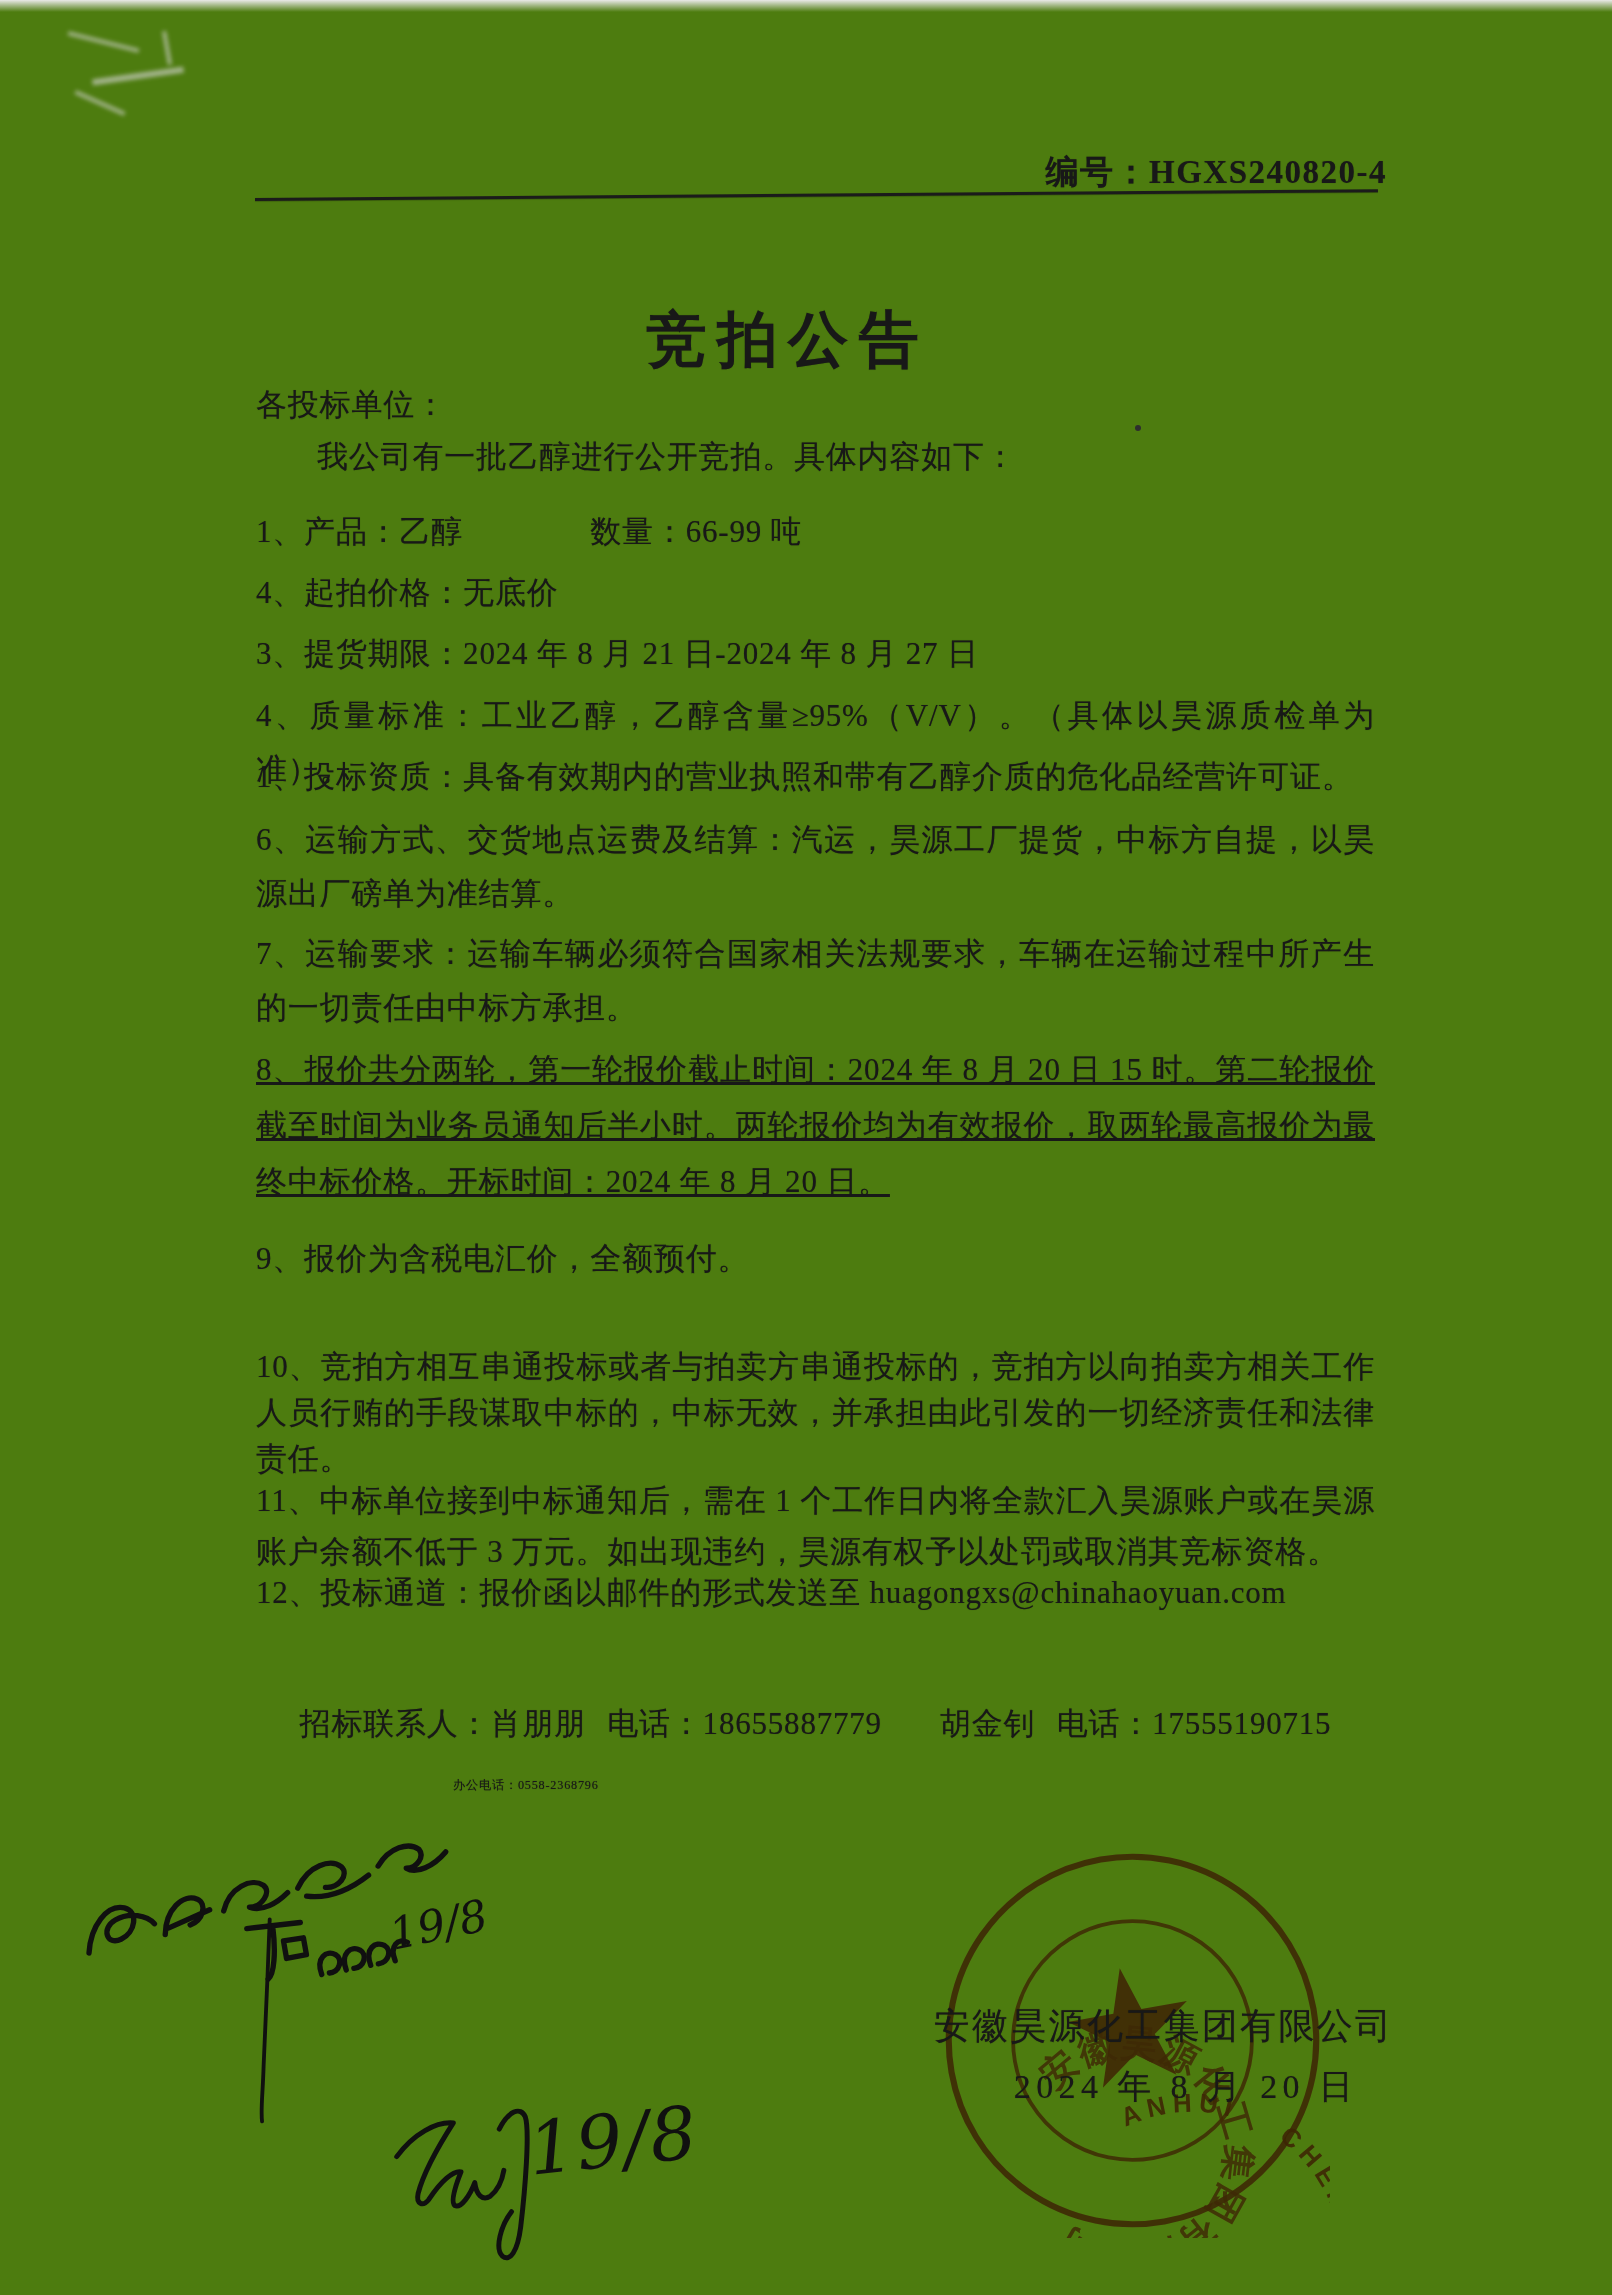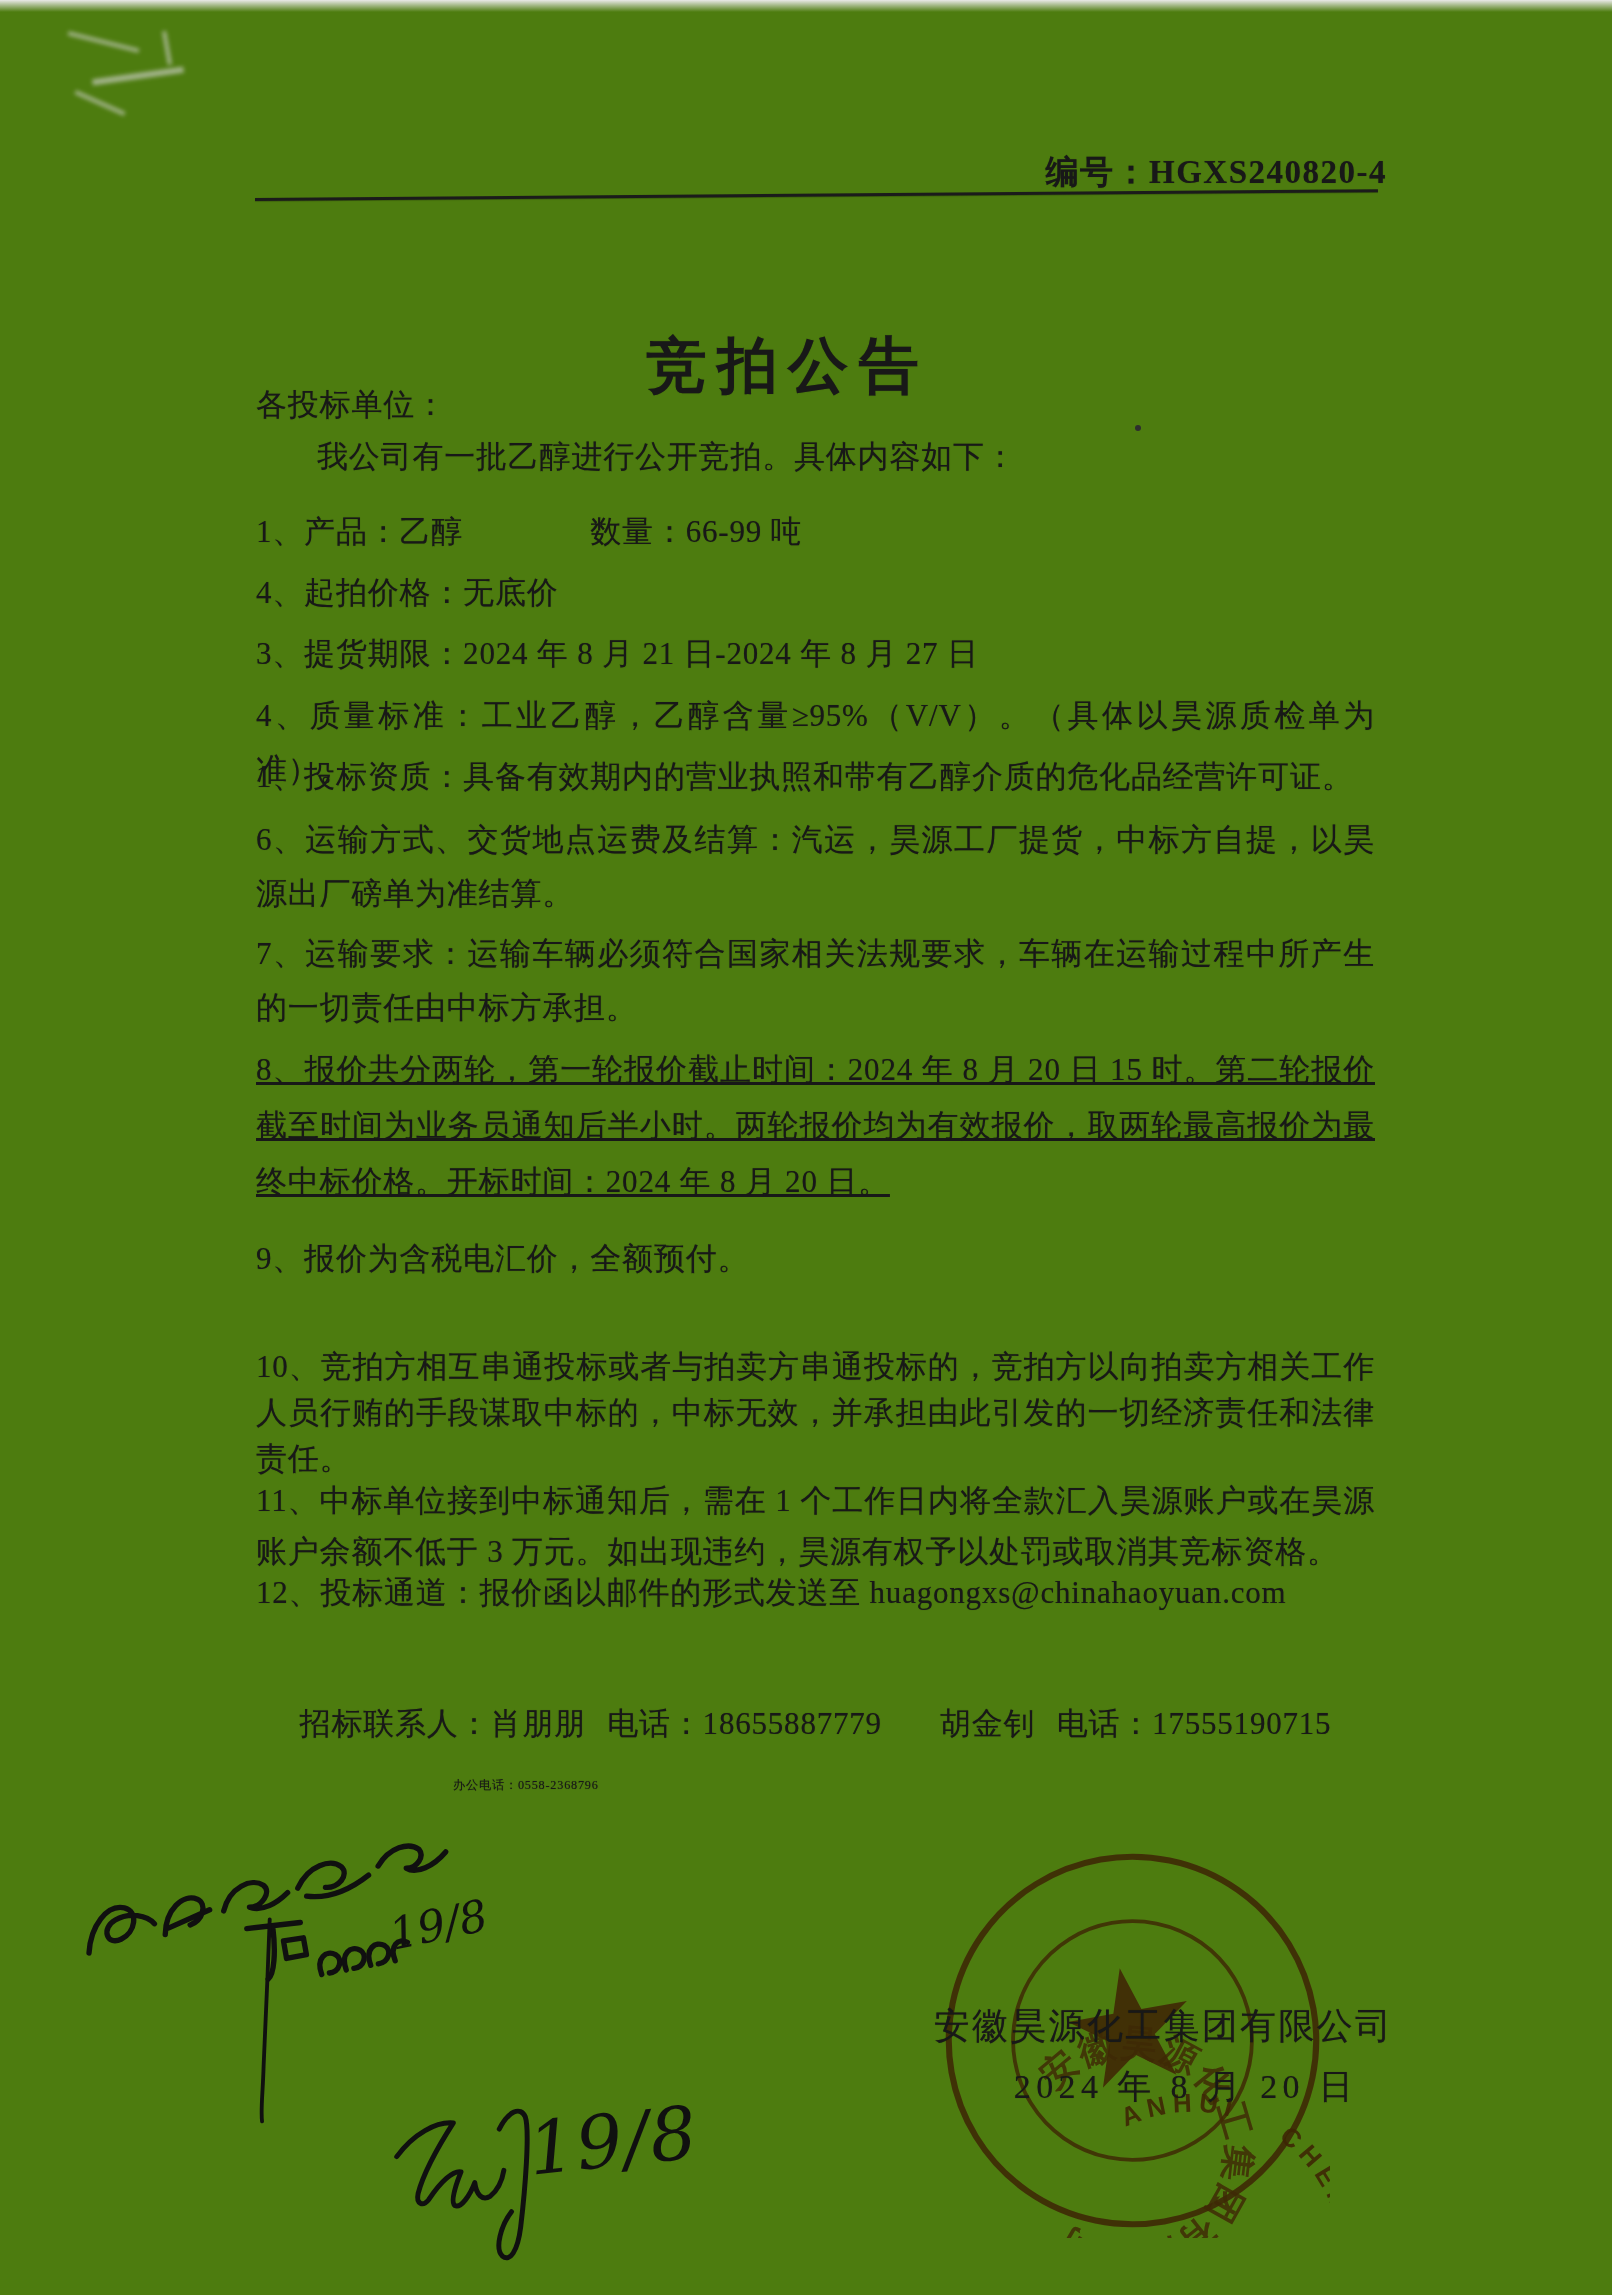--- a/index.html
+++ b/index.html
@@ -24,21 +24,21 @@
     letter-spacing:1.5px;white-space:nowrap;
   }
   .rule{
     position:absolute;left:255px;top:198px;width:1123px;height:3.1px;
     background:#1b1b1b;transform:rotate(-0.45deg);transform-origin:left center;
     box-shadow:0 0.8px 0.8px rgba(0,0,0,.25);
   }
   .title{
     top:300px;left:0;width:1553px;text-align:center;
     font-size:60px;font-weight:700;letter-spacing:10.7px;
-    padding-left:23px;box-sizing:border-box;margin-top:26px;
+    padding-left:23px;box-sizing:border-box;
   }
   .body-line{left:256px;width:1119px;font-size:31px;line-height:54px;
     text-align:justify;white-space:pre-wrap;}
   .salutation{top:378px;}
   .intro{top:430px;text-indent:61px;}
   .it-1{top:505px;}
   .it-2{top:566px;}
   .it-3{top:627px;}
   .it-4{top:689px;}
   .it-5{top:750px;}

